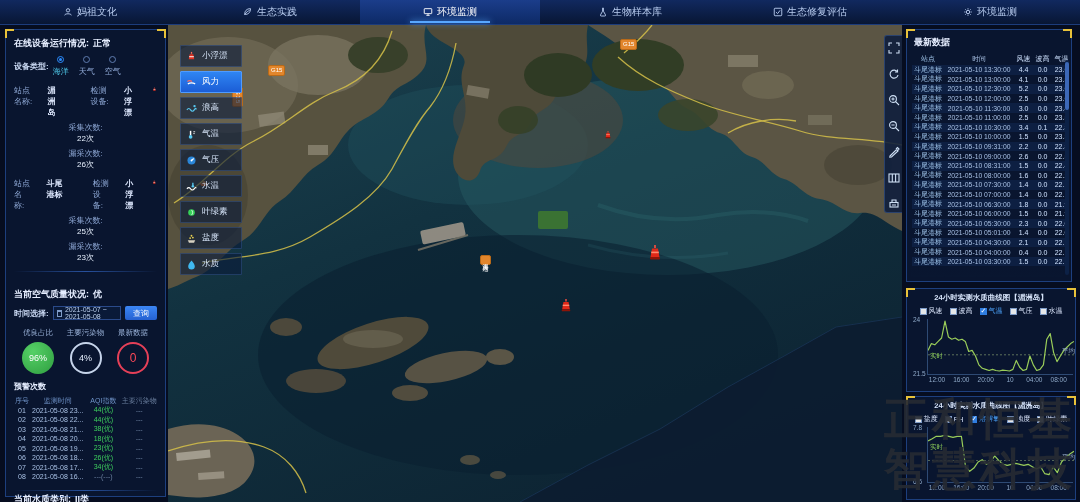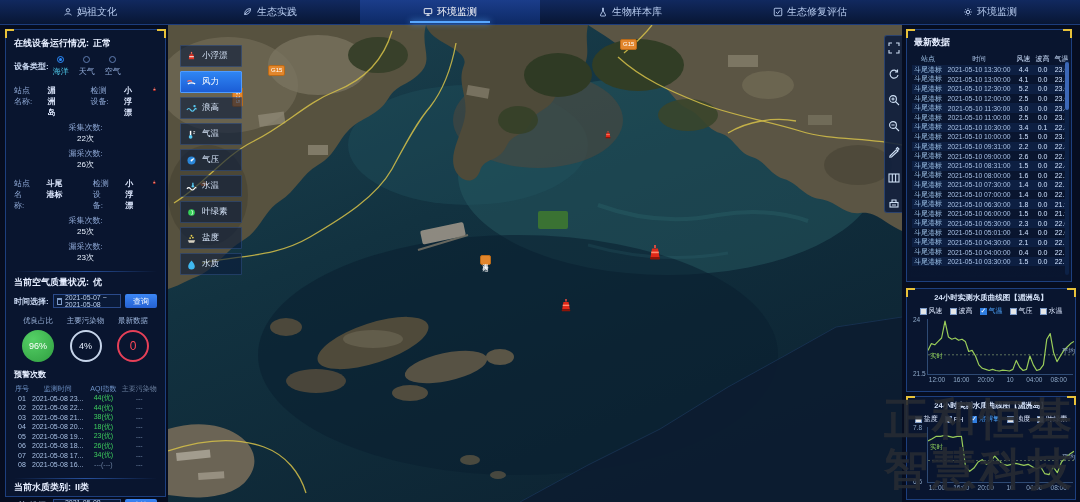--- a/index.html
+++ b/index.html
@@ -491,21 +491,21 @@
           <span class="lbl">漏采次数:</span>
           <div class="bar-track">
             <div class="bar-fill" style="width: 57%;"></div>
           </div>
           <span class="bar-val">23次</span>
         </div>
       </div>
     </div>
   <div class="divider"></div>
 
-  <div class="row" style="margin-top:4px;">
+  <div class="row" style="margin-top:16px;">
     <span class="sec-title">当前空气质量状况:</span>
     <span class="sec-title status-green" style="margin-left:4px;">优</span>
   </div>
   <div class="time-row">
     <span class="lbl" style="font-weight:bold;color:#c9d8f2;">时间选择:</span>
     <div class="date-input">
       <span class="cal"></span>
       <span>2021-05-07 ~ 2021-05-08</span>
     </div>
     <div class="query-btn">查询</div>

